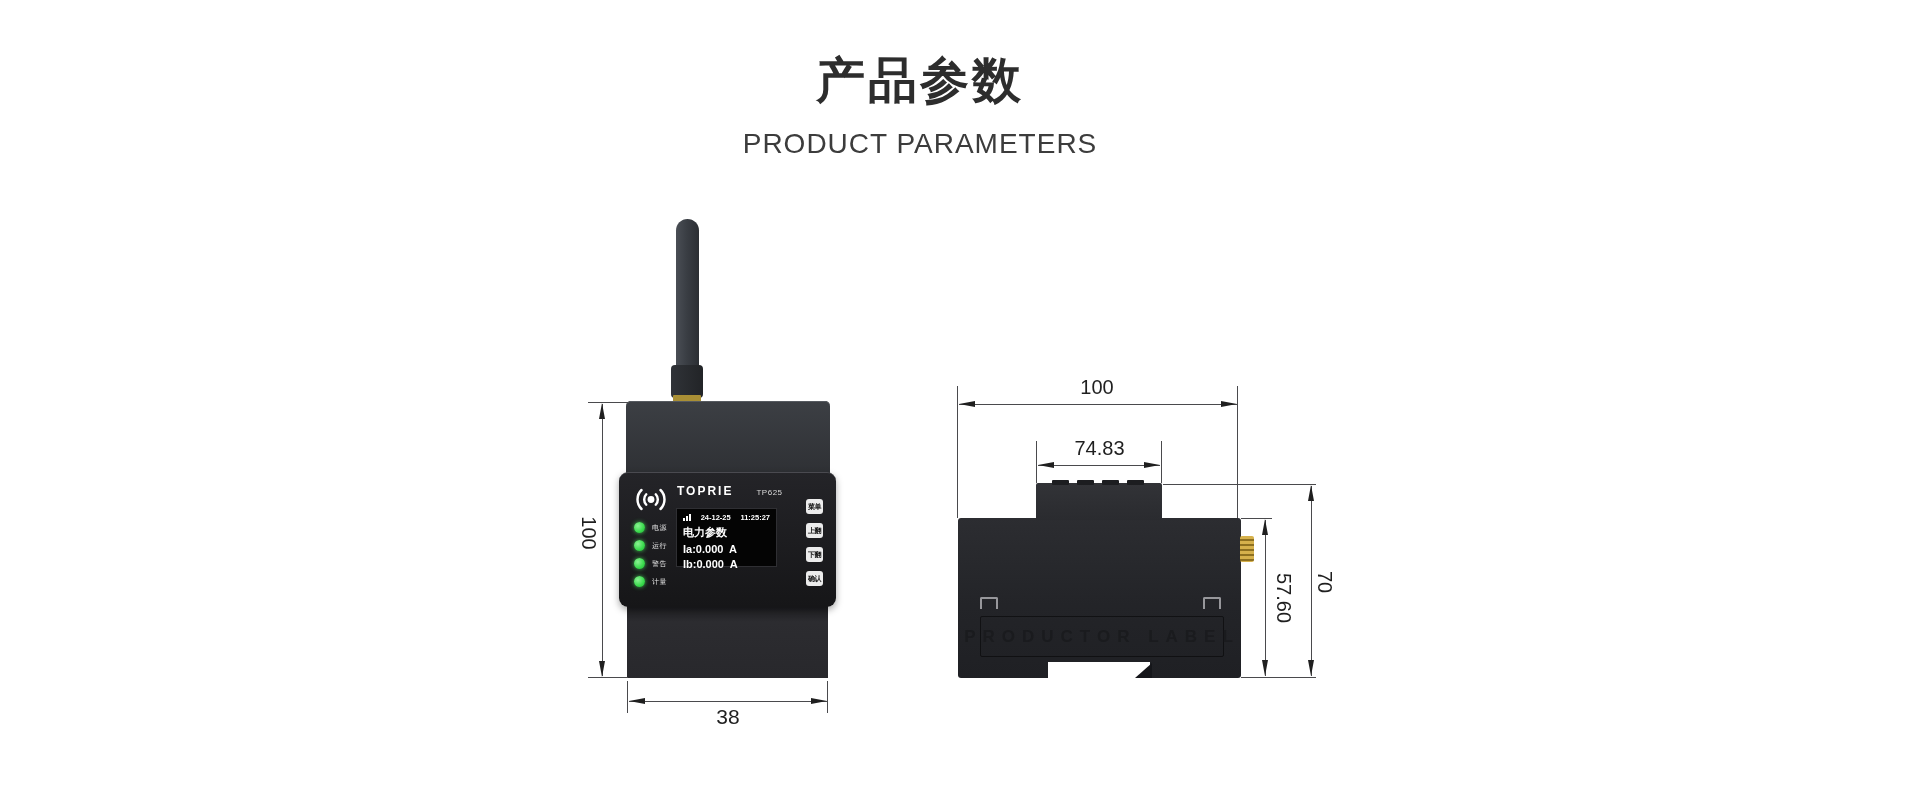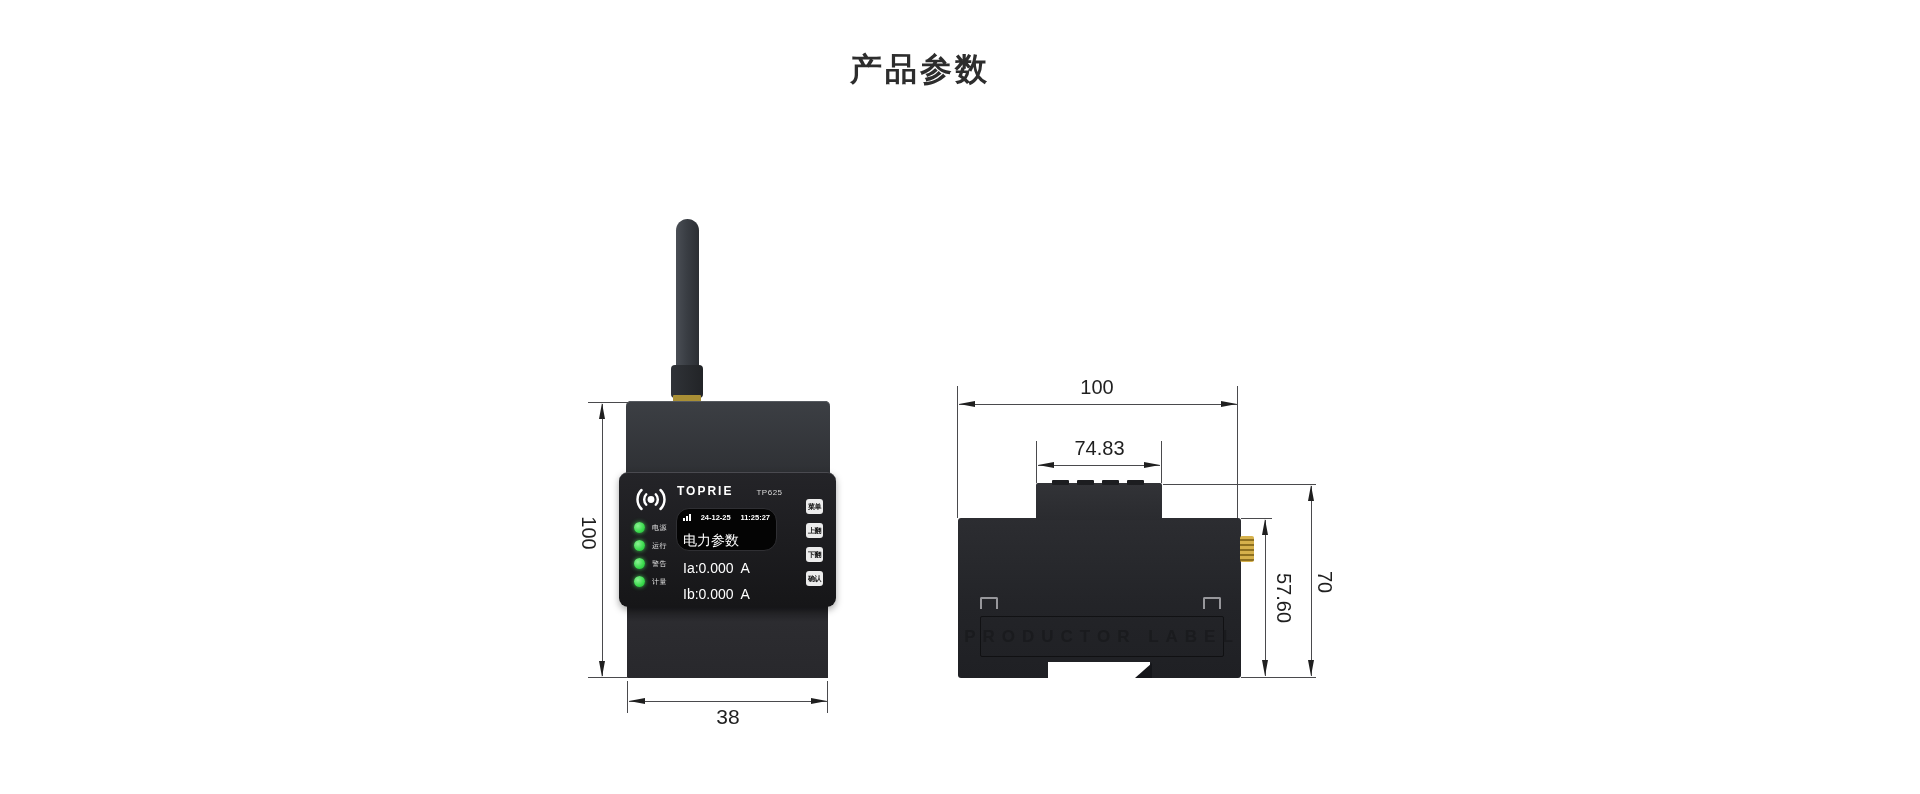--- a/index.html
+++ b/index.html
@@ -1,21 +1,21 @@
 <!DOCTYPE html>
 <html><head>
 <meta charset="utf-8">
 <style>
   html,body{margin:0;padding:0;background:#fff;}
   .page{position:relative;width:1920px;height:794px;background:#ffffff;overflow:hidden;
         font-family:"Liberation Sans","DejaVu Sans",sans-serif;color:#2e2e2e;}
   .abs{position:absolute;}
 
   
-  .title{left:0;top:48px;width:1840px;text-align:center;font-size:32px;font-weight:800;
+  .title{left:0;top:48px;width:1840px;text-align:center;font-size:49px;font-weight:800;
          color:#2d2d2d;letter-spacing:3px;}
   .subtitle{left:0;top:128px;width:1840px;text-align:center;font-size:28px;font-weight:400;
             color:#3c3c3c;letter-spacing:1px;}
   .unitnote{left:0;top:184px;width:1920px;text-align:center;font-size:23px;color:#383838;}
 
   
   .dline{background:#4a4a4d;}
   .dimtxt{font-size:20px;color:#1f1f1f;text-align:center;}
   .rot90{transform:rotate(90deg);}
   .arr{width:0;height:0;}
@@ -33,24 +33,24 @@
   .fbody-top{left:626px;top:401px;width:204px;height:75px;border-radius:5px 5px 0 0;
              background:linear-gradient(180deg,#3c3f44,#2e3034);box-shadow:inset 0 1px 0 #565a60;}
   .bezel{left:619px;top:472px;width:217px;height:134px;border-radius:9px;
          background:linear-gradient(180deg,#242428,#161618);border-top:1px solid #4a4a50;
          box-shadow:0 3px 7px rgba(0,0,0,0.35);}
   .fbody-low{left:627px;top:606px;width:201px;height:72px;
              background:linear-gradient(180deg,#1d1d20,#2c2c30 22%,#28282c);}
   .logo{position:absolute;left:58px;top:11px;display:flex;align-items:baseline;gap:23px;color:#fff;}
   .logo .brand{font-size:12px;font-weight:800;letter-spacing:2px;}
   .logo .model{font-size:8px;color:#d8d8d8;letter-spacing:0.5px;}
-  .screen{position:absolute;left:57px;top:35px;width:101px;height:43px;background:#040404;
-          border:1px solid #2f2f33;border-radius:13px;color:#fff;padding:4px 6px;box-sizing:border-box;}
+  .screen{position:absolute;left:57px;top:35px;width:101px;height:59px;background:#040404;
+          border:1px solid #2f2f33;border-radius:0;color:#fff;padding:4px 6px;box-sizing:border-box;}
   .scr-row1{display:flex;justify-content:space-between;align-items:center;font-size:7.5px;font-weight:700;}
-  .scr-row{font-size:14px;margin-top:10px;white-space:pre;font-weight:400;}
+  .scr-row{font-size:11px;margin-top:3px;white-space:pre;font-weight:700;}
   .sig{display:flex;align-items:flex-end;gap:1px;}
   .sig i{display:block;width:2px;background:#fff;}
   .led-row{position:absolute;left:15px;display:flex;align-items:center;gap:7px;}
   .led-dot{width:11px;height:11px;border-radius:50%;
            background:radial-gradient(circle at 35% 35%,#8bf393,#37d94a 60%,#23a636);
            box-shadow:0 0 4px rgba(70,230,90,0.8);}
   .led-lab{font-size:7px;color:#e8e8e8;letter-spacing:0.5px;white-space:nowrap;}
   .panel-btn{position:absolute;left:187px;width:17px;height:15px;background:#ececec;border-radius:3px;
              color:#0c0c0c;font-size:7px;font-weight:700;display:flex;align-items:center;
              justify-content:center;letter-spacing:-0.5px;white-space:nowrap;}
@@ -71,20 +71,21 @@
   .notch{left:1048px;top:662px;width:102px;height:17px;background:#ffffff;}
   .wedge{left:1135px;top:663px;width:0;height:0;border-bottom:15px solid #15161a;
          border-left:17px solid transparent;}
 </style>
 </head>
 <body>
 
 <div class="page">
 
   <div class="abs title">产品参数</div>
+  <div class="abs subtitle">PRODUCT PARAMETERS</div>
 
   <div>
     <div class="abs ant-rod"></div>
     <div class="abs ant-collar"></div>
     <div class="abs ant-ring"></div>
     <div class="abs fbody-top"></div>
     <div class="abs fbody-low"></div>
 
     <div class="abs bezel">
 

